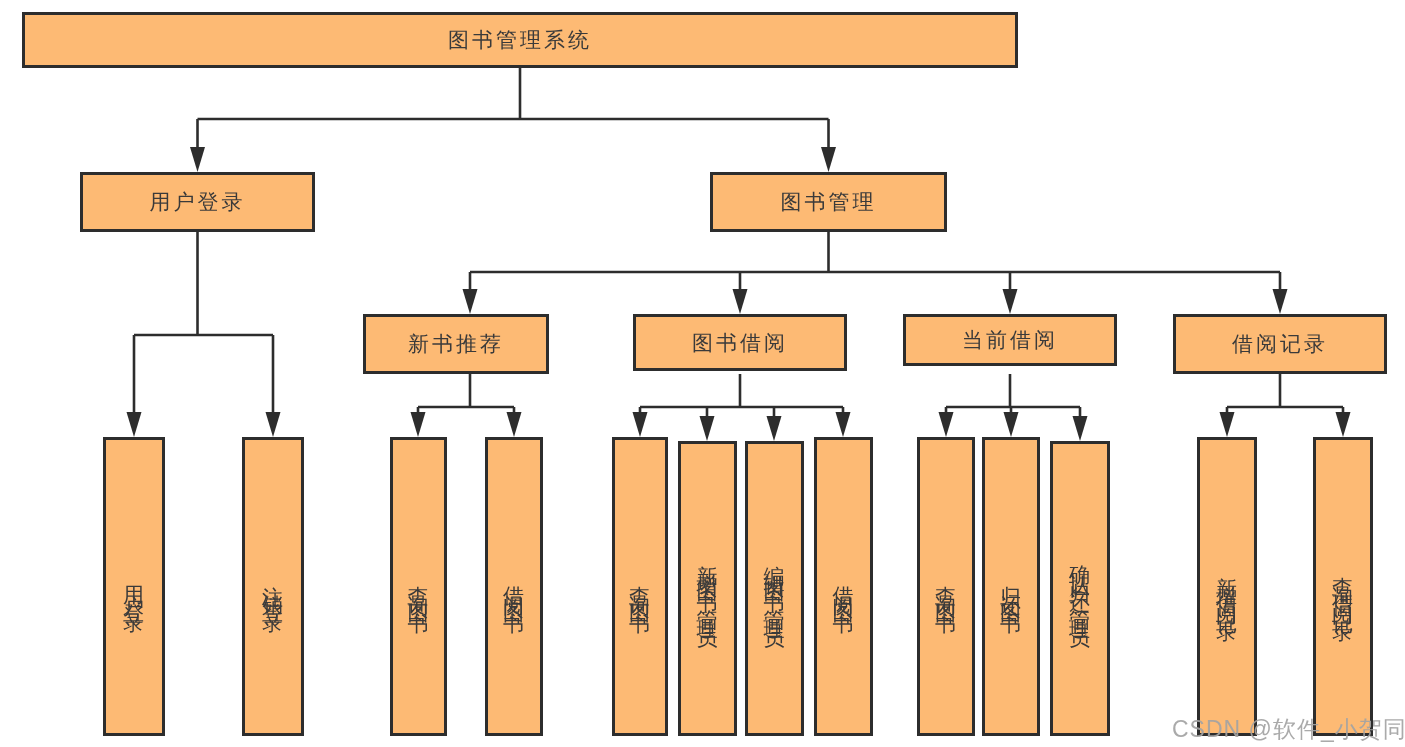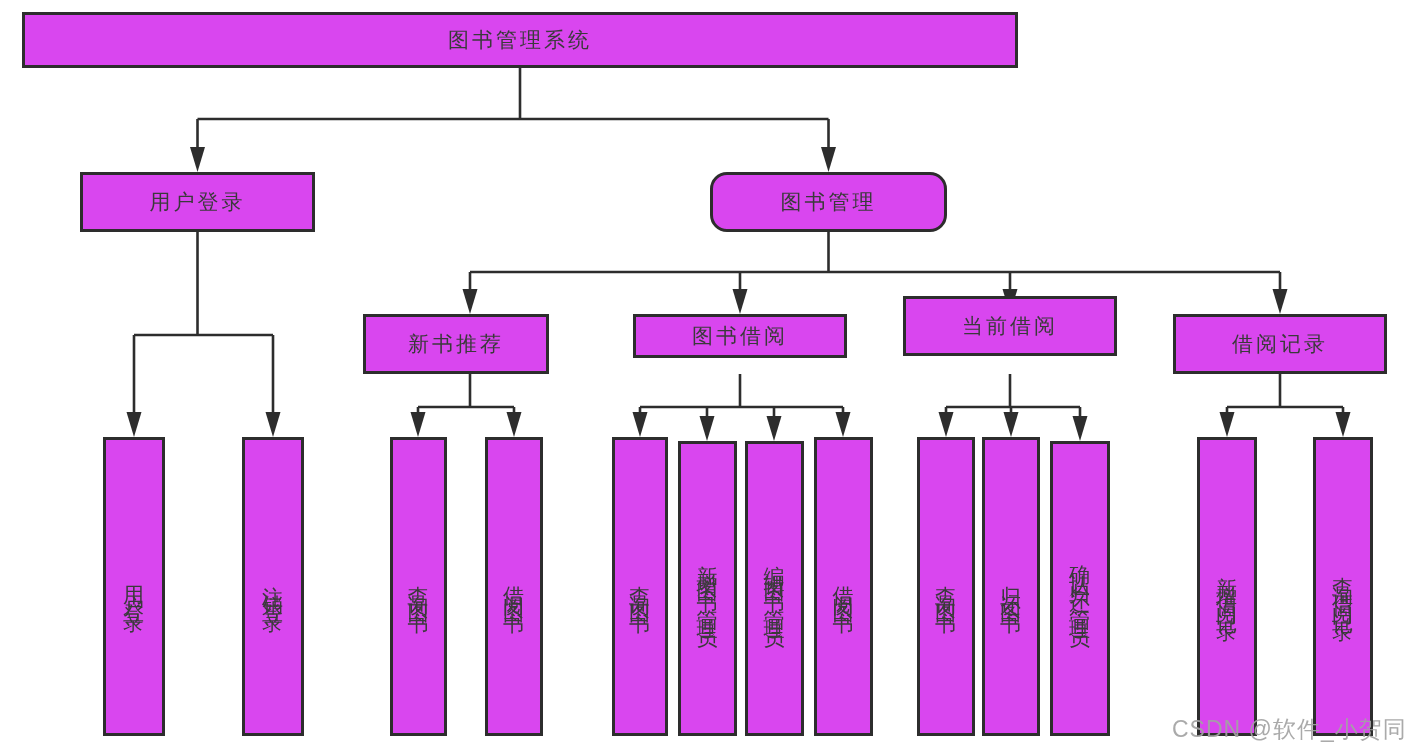--- a/index.html
+++ b/index.html
@@ -19,21 +19,21 @@
     position: absolute;
     left: 0;
     top: 0;
     width: 1405px;
     height: 747px;
   }
   .node {
     position: absolute;
     box-sizing: border-box;
     border: 3px solid #2d2d2d;
-    background: #d946ef;
+    background: #fdba74;
     display: flex;
     align-items: center;
     justify-content: center;
     color: #3a3a3a;
   }
   .node span {
     font-size: 21px;
     letter-spacing: 3px;
     white-space: nowrap;
     color: #3a3a3a;
@@ -114,30 +114,30 @@
       <polygon points="1227,437 1219.5,412 1234.5,412" fill="#2d2d2d"></polygon>
       <polygon points="1343,437 1335.5,412 1350.5,412" fill="#2d2d2d"></polygon>
     </svg>
   <div id="nodes">
       <div class="node" style="left: 22px; top: 12px; width: 996px; height: 56px; border-color: rgb(45, 45, 45);">
         <span>图书管理系统</span>
       </div>
       <div class="node" style="left: 80px; top: 172px; width: 235px; height: 60px; border-color: rgb(45, 45, 45);">
         <span>用户登录</span>
       </div>
-      <div class="node" style="left: 710px; top: 172px; width: 237px; height: 60px; border-color: rgb(45, 45, 45); border-radius: 17px;">
+      <div class="node" style="left: 710px; top: 172px; width: 237px; height: 60px; border-color: rgb(45, 45, 45);">
         <span>图书管理</span>
       </div>
       <div class="node" style="left: 363px; top: 314px; width: 186px; height: 60px; border-color: rgb(45, 45, 45);">
         <span>新书推荐</span>
       </div>
-      <div class="node" style="left: 633px; top: 314px; width: 214px; height: 44px; border-color: rgb(45, 45, 45);">
+      <div class="node" style="left: 633px; top: 314px; width: 214px; height: 57px; border-color: rgb(45, 45, 45);">
         <span>图书借阅</span>
       </div>
-      <div class="node" style="left: 903px; top: 296px; width: 214px; height: 60px; border-color: rgb(45, 45, 45);">
+      <div class="node" style="left: 903px; top: 314px; width: 214px; height: 52px; border-color: rgb(45, 45, 45);">
         <span>当前借阅</span>
       </div>
       <div class="node" style="left: 1173px; top: 314px; width: 214px; height: 60px; border-color: rgb(45, 45, 45);">
         <span>借阅记录</span>
       </div>
       <div class="node vertical" style="left: 103px; top: 437px; width: 62px; height: 299px; border-color: rgb(45, 45, 45);">
         <span>用户登录</span>
       </div>
       <div class="node vertical" style="left: 242px; top: 437px; width: 62px; height: 299px; border-color: rgb(45, 45, 45);">
         <span>注销登录</span>

